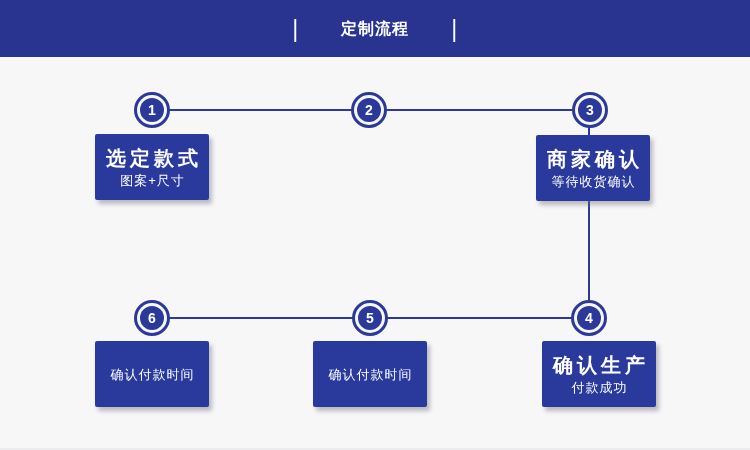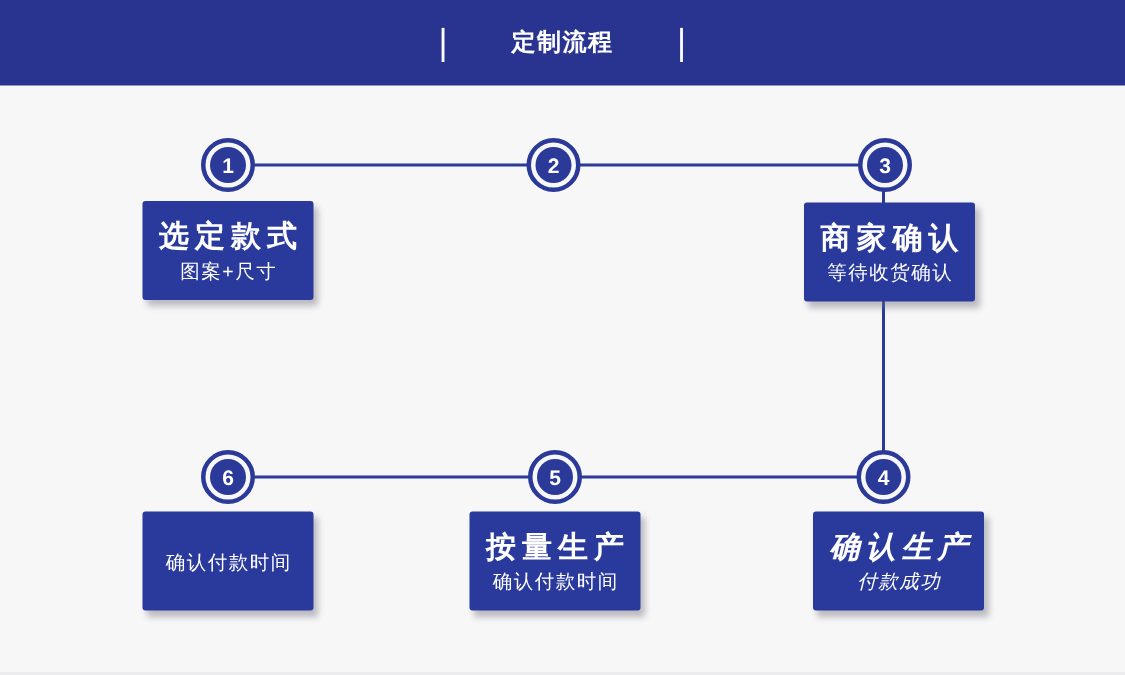--- a/index.html
+++ b/index.html
@@ -111,21 +111,21 @@
   .box-subtitle {
     font-size: 13px;
     letter-spacing: 1px;
     padding-left: 1px;
     line-height: 1;
     white-space: nowrap;
   }
   .b1 { left: 95px;  top: 134px; }
   .b2 { left: 313px; top: 134px; }
   .b3 { left: 536px; top: 135px; }
-  .b4 { left: 542px; top: 341px; font-style: italic; }
+  .b4 { left: 542px; top: 341px; }
   .b5 { left: 313px; top: 341px; }
   .b6 { left: 95px;  top: 341px; }
 </style>
 </head>
 <body>
 
 <div class="canvas">
 
   <div class="header">
     <div class="header-inner">
@@ -164,20 +164,19 @@
   </div>
   <div class="box b3">
     <div class="box-title">商家确认</div>
     <div class="box-subtitle">等待收货确认</div>
   </div>
   <div class="box b4">
     <div class="box-title">确认生产</div>
     <div class="box-subtitle">付款成功</div>
   </div>
   <div class="box b5">
-    <div class="box-title">按量生产</div>
     <div class="box-subtitle">确认付款时间</div>
   </div>
   <div class="box b6">
     <div class="box-subtitle">确认付款时间</div>
   </div>
 
 </div>
 
 </body></html>

